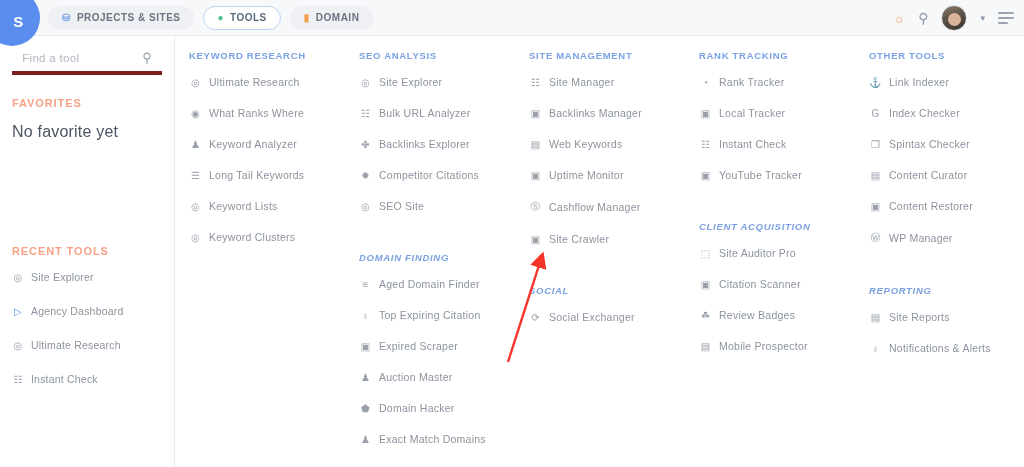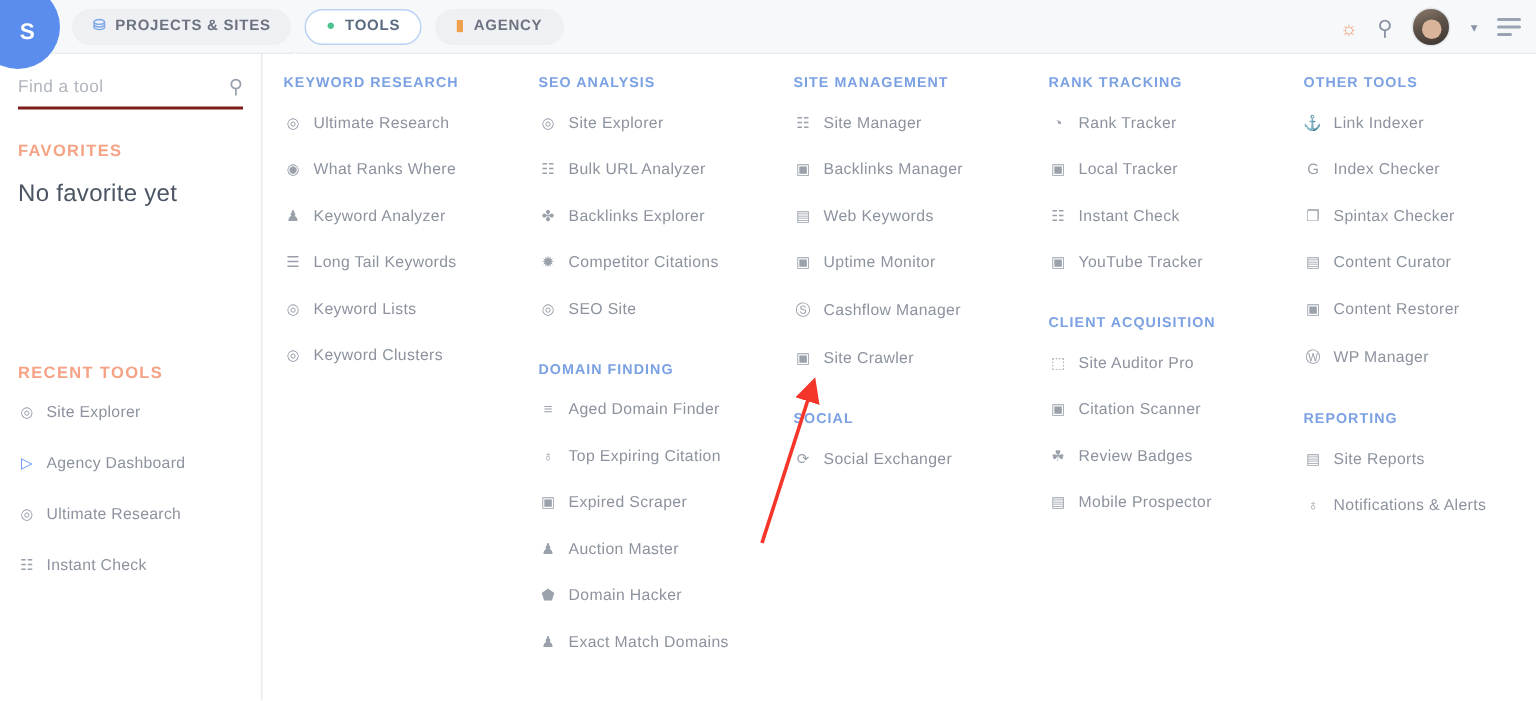--- a/index.html
+++ b/index.html
@@ -85,22 +85,22 @@
   
   .body { display: flex; height: 431px; background: #ffffff; }
 
   
   .sidebar {
     width: 175px; flex: 0 0 175px;
     border-right: 1px solid #e8eaee;
     padding: 14px 12px 0 12px;
   }
   .search-row {
-    display: flex; align-items: center; justify-content: space-between;
-    border-bottom: 2px solid #7f1d1d;
+    display: flex; align-items: center; justify-content: center;
+    border-bottom: 4px solid #7f1d1d;
     padding-bottom: 6px; margin-bottom: 22px;
   }
   .search-row input {
     border: none; outline: none; font-size: 11.5px;
     color: #9aa1ab; width: 120px;
     font-family: "Liberation Sans", sans-serif;
     background: transparent; letter-spacing: 0.3px;
   }
   .search-row input::placeholder { color: #b0b6be; }
   .s-ico { color: #98a0ab; font-size: 13px; }
@@ -127,21 +127,21 @@
   .col { flex: 1; padding-left: 14px; }
   .col:nth-child(1){ flex: 0 0 170px; }
   .col:nth-child(2){ flex: 0 0 170px; }
   .col:nth-child(3){ flex: 0 0 170px; }
   .col:nth-child(4){ flex: 0 0 170px; }
   .col:nth-child(5){ flex: 1; }
   .cat {
     font-size: 9.5px; font-weight: 700; letter-spacing: 0.7px;
     color: #7ba1e3; margin-bottom: 15px; text-transform: uppercase;
   }
-  .cat.gap { margin-top: 29px; }
+  .cat.gap { margin-top: 40px; font-style: italic; }
   .tool {
     display: flex; align-items: center; gap: 7px;
     font-size: 10.5px; color: #8c939e;
     margin-bottom: 19px; cursor: pointer;
     letter-spacing: 0.25px; white-space: nowrap;
   }
   .tool .ic { font-size: 10px; color: #9aa1ab; width: 13px; text-align: center; flex: 0 0 13px; }
 
   
   .arrow-layer {
@@ -163,21 +163,21 @@
     <div class="pill">
       <span class="pill-ico blue">⛁</span>
       <span>PROJECTS &amp; SITES</span>
     </div>
     <div class="pill active">
       <span class="pill-ico green">●</span>
       <span>TOOLS</span>
     </div>
     <div class="pill">
       <span class="pill-ico orange">▮</span>
-      <span>AGENCY</span>
+      <span>DOMAIN</span>
     </div>
   </div>
 
   <div class="notch"></div>
 
   <div class="header-right">
     <span class="hicon bulb">☼</span>
     <span class="hicon mag">⚲</span>
     <div class="avatar"></div>
     <span class="caret">▾</span>

